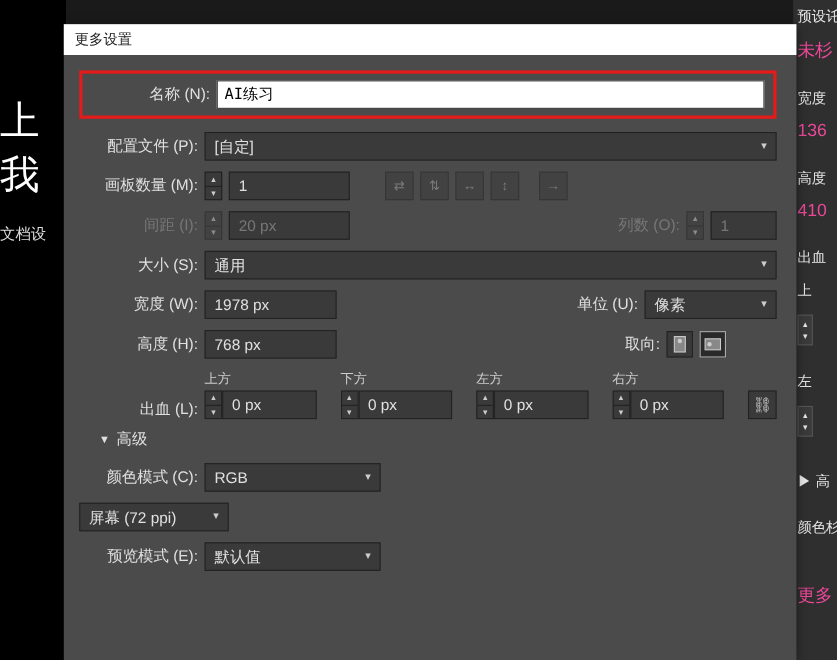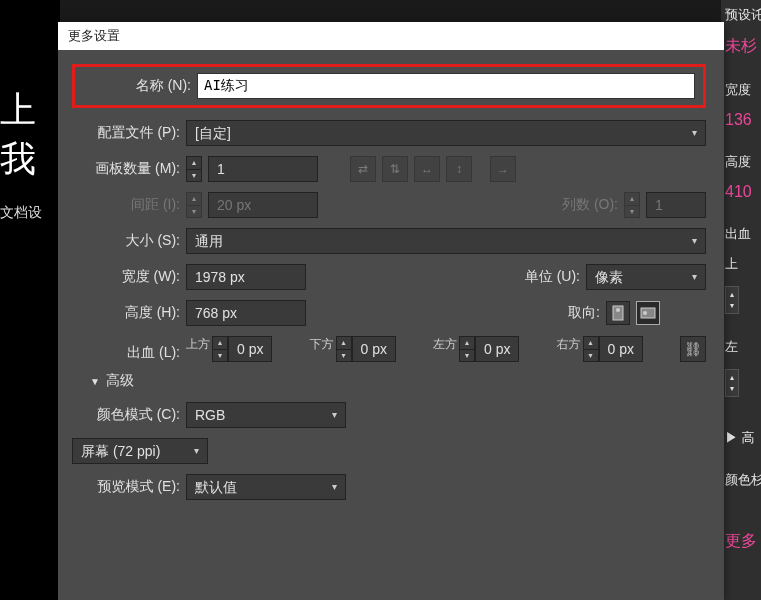--- a/index.html
+++ b/index.html
@@ -148,21 +148,21 @@
   }
   .icon-btn.dim { opacity: 0.5; }
   .orient-btn {
     width: 24px; height: 24px;
     background: #3a3a3a;
     border: 1px solid #222;
     display: inline-flex; align-items: center; justify-content: center;
   }
   .orient-btn svg { display: block; }
   .orient-btn.sel { background: #2a2a2a; border-color: #aaa; }
-  .bleed-group { display: flex; gap: 2px; flex: 1; }
+  .bleed-group { display: flex; flex-direction: column; gap: 2px; flex: 1; }
   .bleed-label { font-size: 12px; color: #ccc; }
   .link-btn {
     width: 26px; height: 26px;
     background: #3a3a3a;
     border: 1px solid #222;
     display: flex; align-items: center; justify-content: center;
     font-size: 14px; color: #ccc;
   }
   .adv-header {
     display: flex; align-items: center; gap: 6px;

